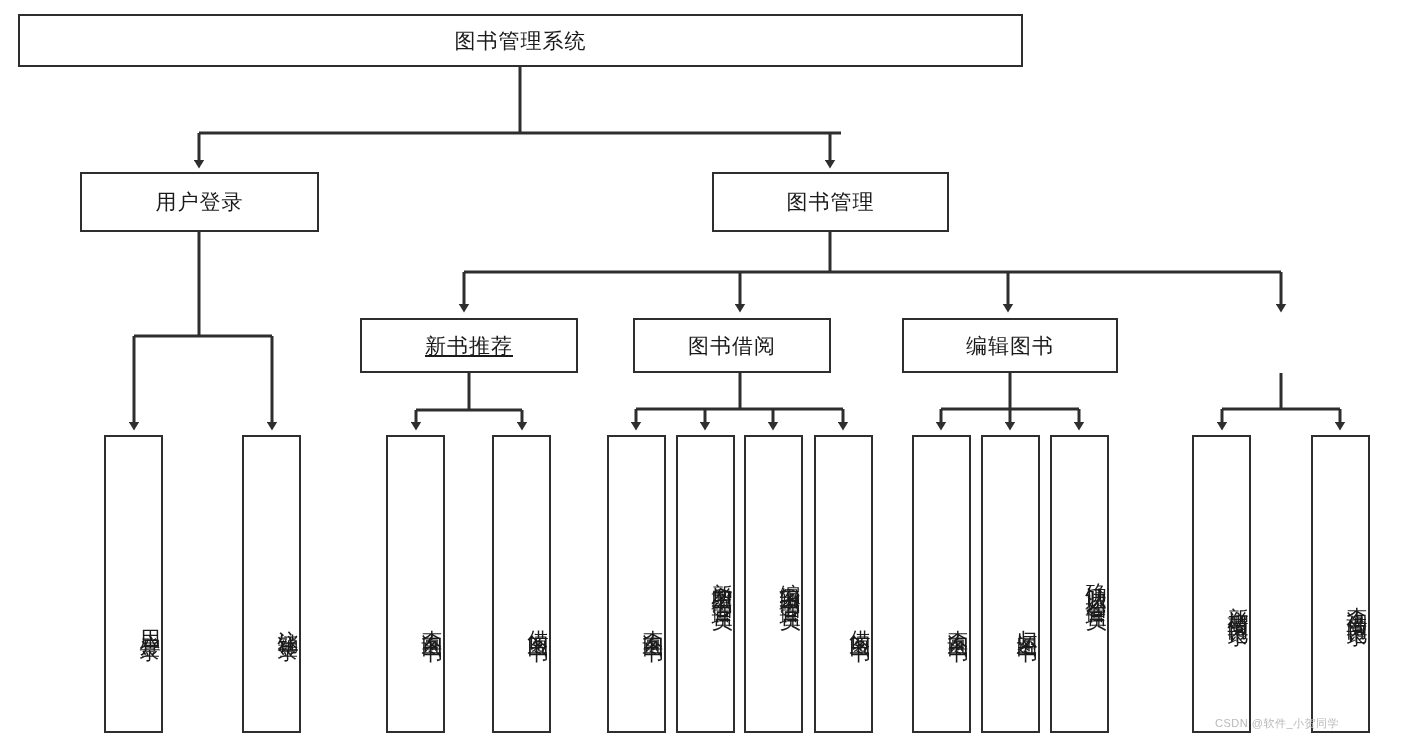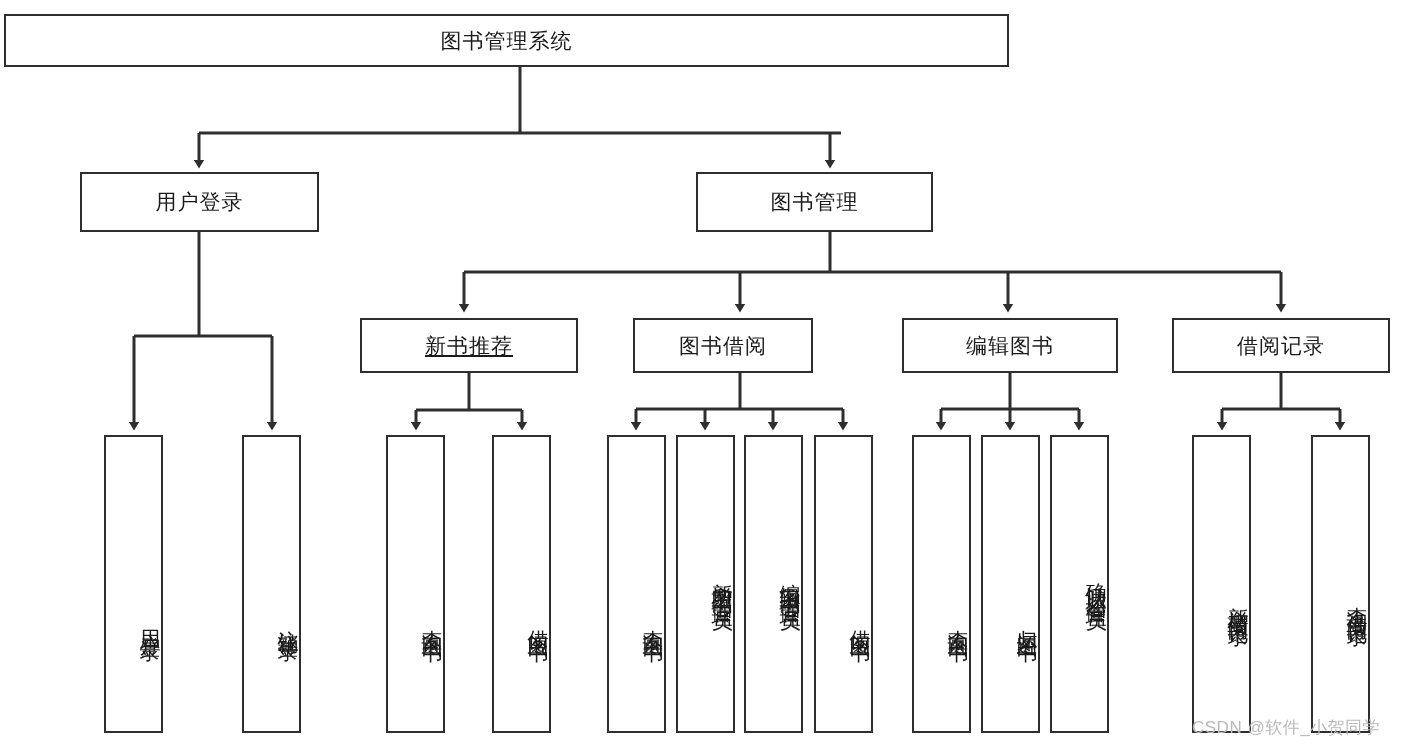--- a/index.html
+++ b/index.html
@@ -56,25 +56,26 @@
   .node.v.tall {
     align-items: flex-start;
   }
   .node-label {
     display: block;
     white-space: pre;
   }
   .watermark {
     position: absolute;
     color: #b9b9b9;
-    font-size: 17px;
+    font-size: 11px;
     letter-spacing: 0.5px;
     z-index: 5;
     white-space: nowrap;
     font-family: "Liberation Sans", "DejaVu Sans", sans-serif;
+    margin-left: 23px;
   }
 </style>
 </head>
 <body>
 
 <div id="canvas">
 
   <svg id="edges" viewBox="0 0 1405 747" xmlns="http://www.w3.org/2000/svg">
     <defs>
       <marker id="arrow" markerWidth="9" markerHeight="11" refX="0.5" refY="5.5" orient="auto" markerUnits="userSpaceOnUse">
@@ -118,42 +119,39 @@
       <path d="M1010,409 L1010,422" marker-end="url(#arrow)"></path>
       <path d="M1079,409 L1079,422" marker-end="url(#arrow)"></path>
 
       <path d="M1281,373 L1281,409"></path>
       <path d="M1222,409 L1340,409"></path>
       <path d="M1222,409 L1222,422" marker-end="url(#arrow)"></path>
       <path d="M1340,409 L1340,422" marker-end="url(#arrow)"></path>
     </g>
   </svg>
 
-  <div class="node h" style="left:4px; top:14px; width:1005px; height:53px;">
+  <div class="node h" style="left:18px; top:14px; width:1005px; height:53px;">
     <span class="node-label">图书管理系统</span>
   </div>
 
   <div class="node h" style="left:80px; top:172px; width:239px; height:60px;">
     <span class="node-label">用户登录</span>
   </div>
-  <div class="node h" style="left:696px; top:172px; width:237px; height:60px;">
+  <div class="node h" style="left:712px; top:172px; width:237px; height:60px;">
     <span class="node-label">图书管理</span>
   </div>
 
   <div class="node h" style="left:360px; top:318px; width:218px; height:55px;text-decoration:underline;">
     <span class="node-label">新书推荐</span>
   </div>
-  <div class="node h" style="left:633px; top:318px; width:180px; height:55px;">
+  <div class="node h" style="left:633px; top:318px; width:198px; height:55px;">
     <span class="node-label">图书借阅</span>
   </div>
   <div class="node h" style="left:902px; top:318px; width:216px; height:55px;">
     <span class="node-label">编辑图书</span>
-  </div>
-  <div class="node h" style="left:1172px; top:318px; width:218px; height:55px;">
-    <span class="node-label">借阅记录</span>
   </div>
 
   <div class="node v" style="left:104px; top:435px; width:59px; height:298px; padding-top:80px;">
     <span class="node-label">用户登录</span>
   </div>
   <div class="node v" style="left:242px; top:435px; width:59px; height:298px; padding-top:80px;">
     <span class="node-label">注销登录</span>
   </div>
 
   <div class="node v" style="left:386px; top:435px; width:59px; height:298px; padding-top:80px;">

